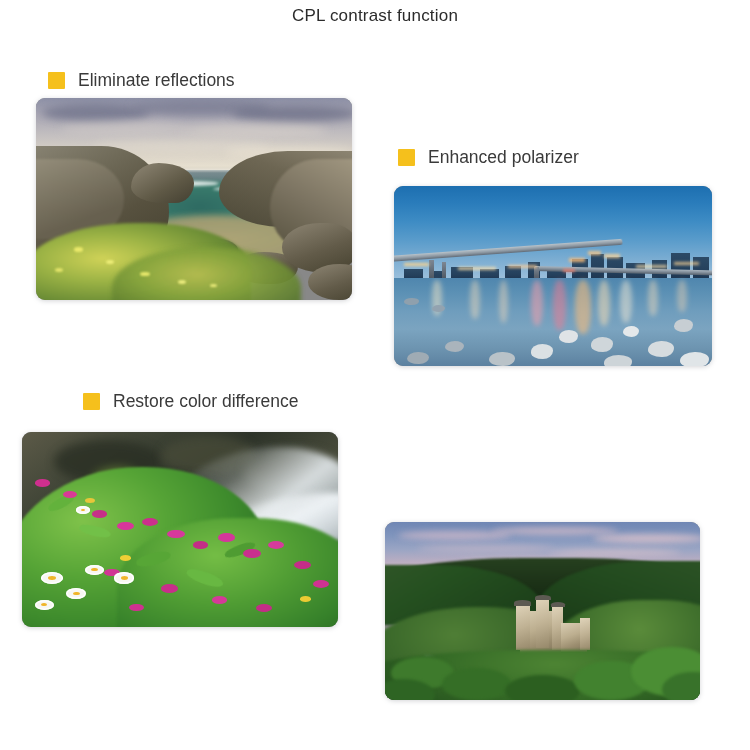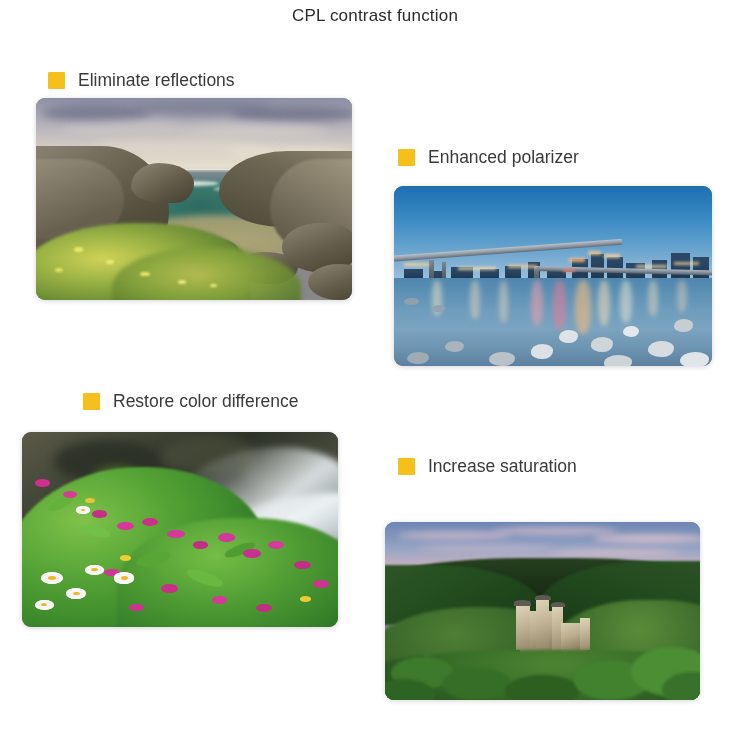--- a/index.html
+++ b/index.html
@@ -327,24 +327,20 @@
       <div class="layer c3-daisy" style="left:20%;top:68%;width:6%;height:5.2%;"></div>
       <div class="layer c3-daisy" style="left:29%;top:72%;width:6.6%;height:5.8%;"></div>
       <div class="layer c3-daisy" style="left:4%;top:86%;width:6%;height:5.2%;"></div>
       <div class="layer c3-daisy" style="left:17%;top:38%;width:4.6%;height:4%;"></div>
       <div class="layer c3-flower" style="left:31%;top:63%;width:3.6%;height:3%;background:#f0cf36;"></div>
       <div class="layer c3-flower" style="left:88%;top:84%;width:3.6%;height:3%;background:#eccb33;"></div>
       <div class="layer c3-flower" style="left:20%;top:34%;width:3.2%;height:2.6%;background:#e8c63a;"></div>
     </div>
   </div>
 
-  <div class="caption cap4">
-    <span class="bullet" style="background:#f5c01c"></span>
-    <span class="caption-text">Increase saturation</span>
-  </div>
 
   <div class="card" id="card4">
     <div class="scene">
       <div class="layer c4-sky"></div>
       <div class="layer c4-cloud" style="left:4%;top:5%;width:36%;height:5%;background:#c9b6c8;opacity:.8;"></div>
       <div class="layer c4-cloud" style="left:34%;top:3%;width:40%;height:4.4%;background:#d3bcc9;opacity:.75;"></div>
       <div class="layer c4-cloud" style="left:66%;top:7%;width:36%;height:5%;background:#dcc2cb;opacity:.8;"></div>
       <div class="layer c4-cloud" style="left:10%;top:13%;width:44%;height:4%;background:#cbb8c8;opacity:.6;"></div>
       <div class="layer c4-cloud" style="left:52%;top:15%;width:42%;height:4%;background:#e0c6cd;opacity:.6;"></div>
       <div class="layer c4-cloud" style="left:24%;top:21%;width:50%;height:3.4%;background:#e6cdd0;opacity:.55;"></div>

